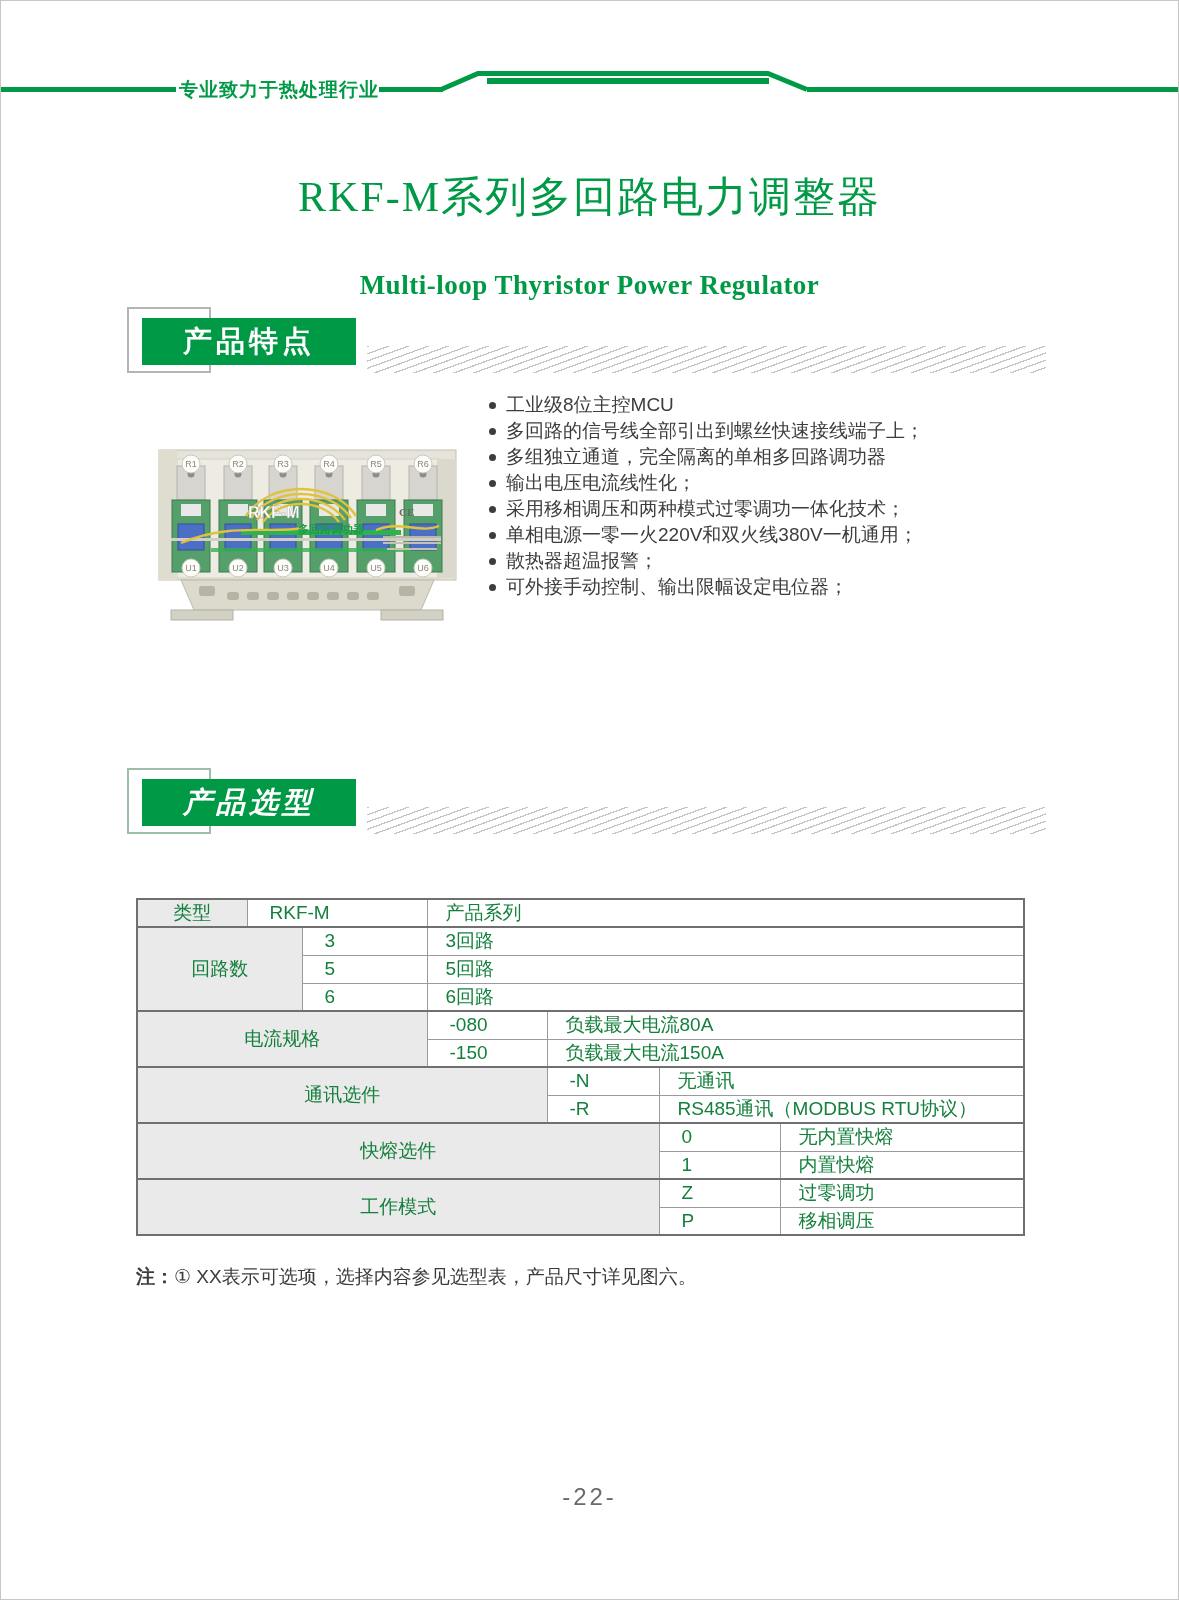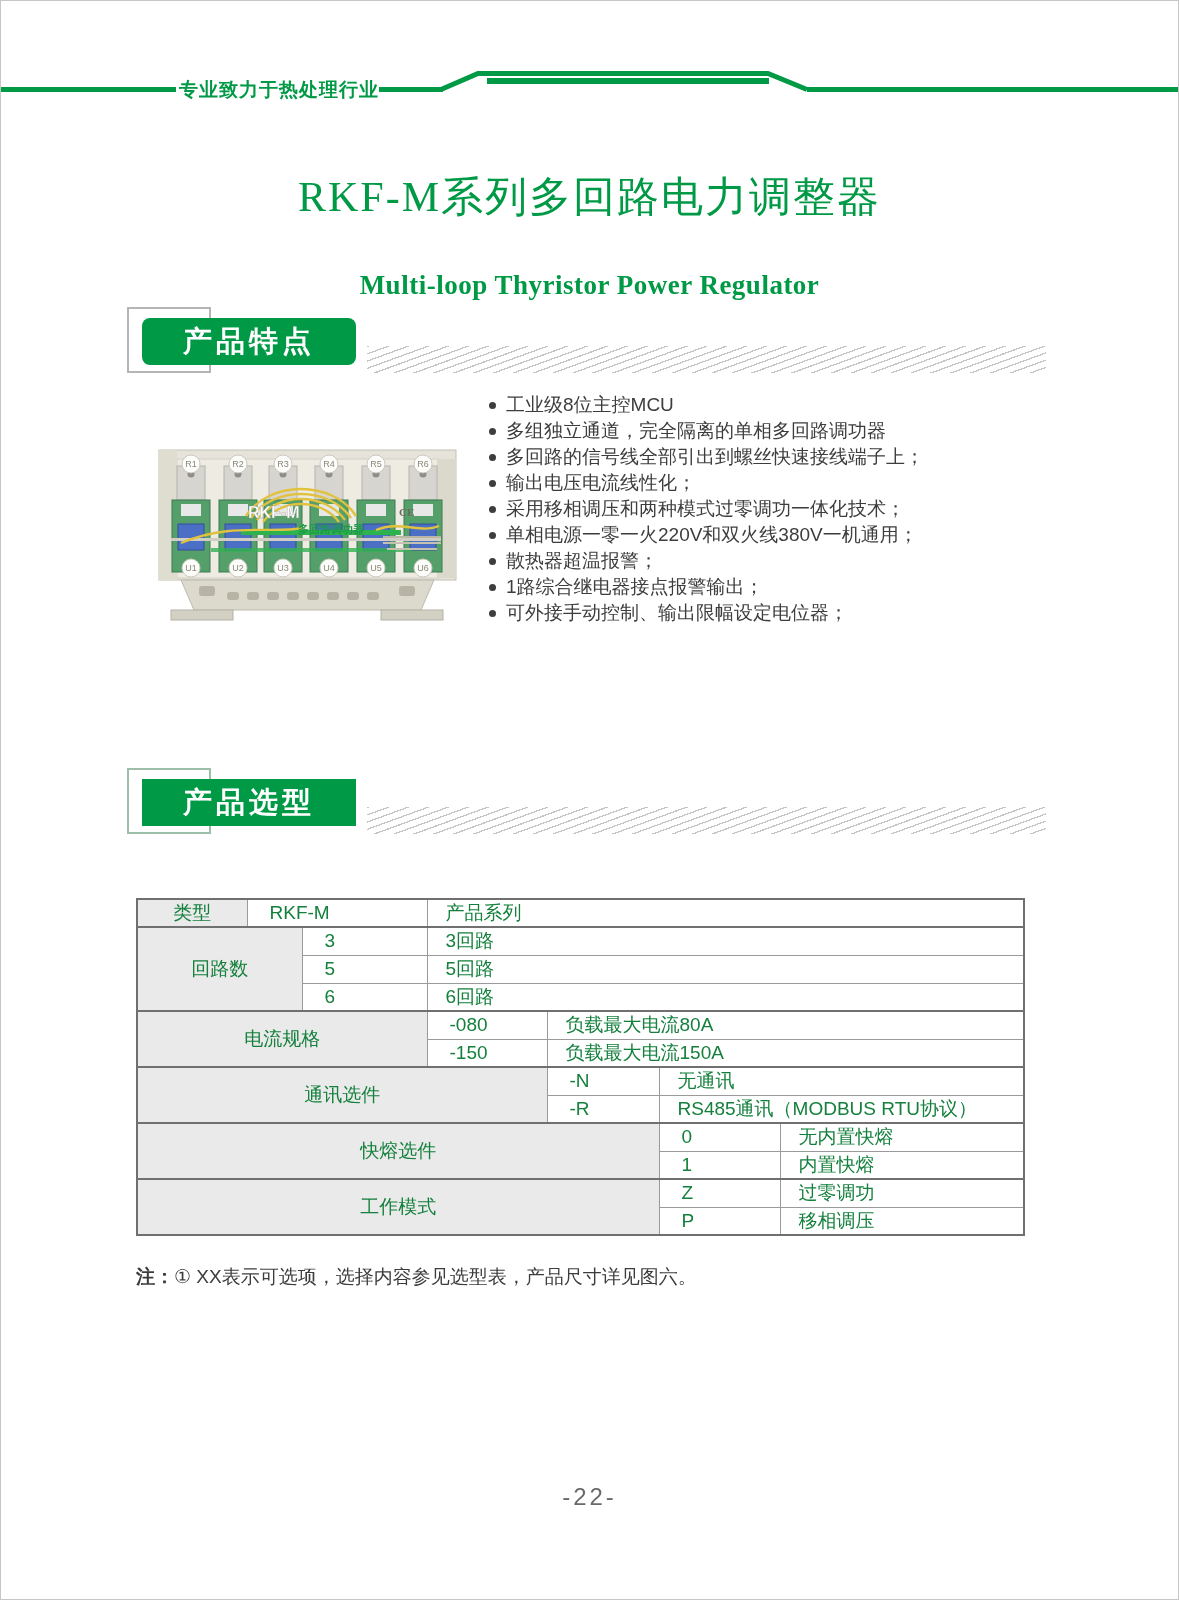--- a/index.html
+++ b/index.html
@@ -30,22 +30,22 @@
 
   
   .bracket { position:absolute; width:84px; height:66px; box-sizing:border-box; }
   .bracket.b1 { left:126px; top:306px; border:2px solid #b5b5b5; }
   .bracket.b2 { left:126px; top:767px; border:2px solid #9dbfa9; }
   .sec-box {
     position:absolute; left:141px; width:214px; height:47px; background:#009945;
     color:#ffffff; font-size:29px; font-weight:700; text-align:center;
     line-height:47px; letter-spacing:4px;
   }
-  .sec-box.s1 { top:317px;border-radius:8px; }
-  .sec-box.s2 { top:778px; }
+  .sec-box.s1 { top:317px; }
+  .sec-box.s2 { top:778px;font-style:italic; }
   .hatch {
     position:absolute; left:366px; width:679px; height:27px;
     background:repeating-linear-gradient(160deg,#c6c6c6 0 1.3px, transparent 1.3px 6.8px);
   }
   .hatch.h1 { top:345px; }
   .hatch.h2 { top:806px; }
 
   
   .features {
     position:absolute; left:505px; top:391px; width:575px; margin:0; padding:0;
@@ -216,27 +216,26 @@
         <rect x="176" y="154" width="12" height="8" rx="3"></rect>
       <rect x="196" y="154" width="12" height="8" rx="3"></rect>
         <rect x="216" y="154" width="12" height="8" rx="3"></rect>
     </g>
     <rect x="20" y="172" width="62" height="10" fill="#d3d0c4" stroke="#b5b2a5"></rect>
     <rect x="230" y="172" width="62" height="10" fill="#d3d0c4" stroke="#b5b2a5"></rect>
   </svg>
 
   <ul class="features">
     <li>工业级8位主控MCU</li>
+    <li>多回路的信号线全部引出到螺丝快速接线端子上；</li>
     <li>多组独立通道，完全隔离的单相多回路调功器</li>
-    <li>多回路的信号线全部引出到螺丝快速接线端子上；</li>
     <li>输出电压电流线性化；</li>
     <li>采用移相调压和两种模式过零调功一体化技术；</li>
     <li>单相电源一零一火220V和双火线380V一机通用；</li>
     <li>散热器超温报警；</li>
-    <li>1路综合继电器接点报警输出；</li>
     <li>可外接手动控制、输出限幅设定电位器；</li>
   </ul>
 
   <div class="bracket b2"></div>
   <div class="sec-box s2">产品选型</div>
   <div class="hatch h2"></div>
 
   <table class="sel">
     <colgroup>
       <col style="width:110px">

